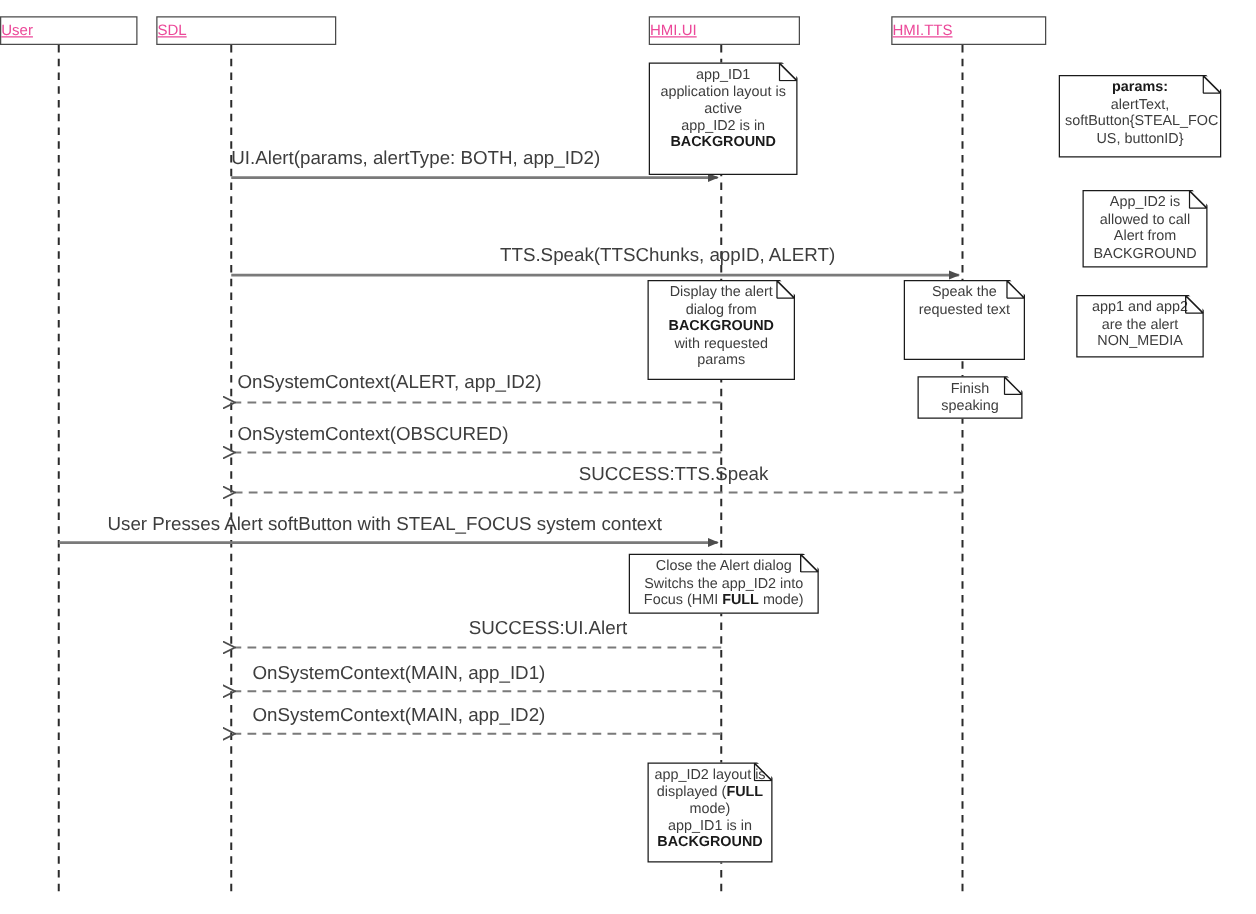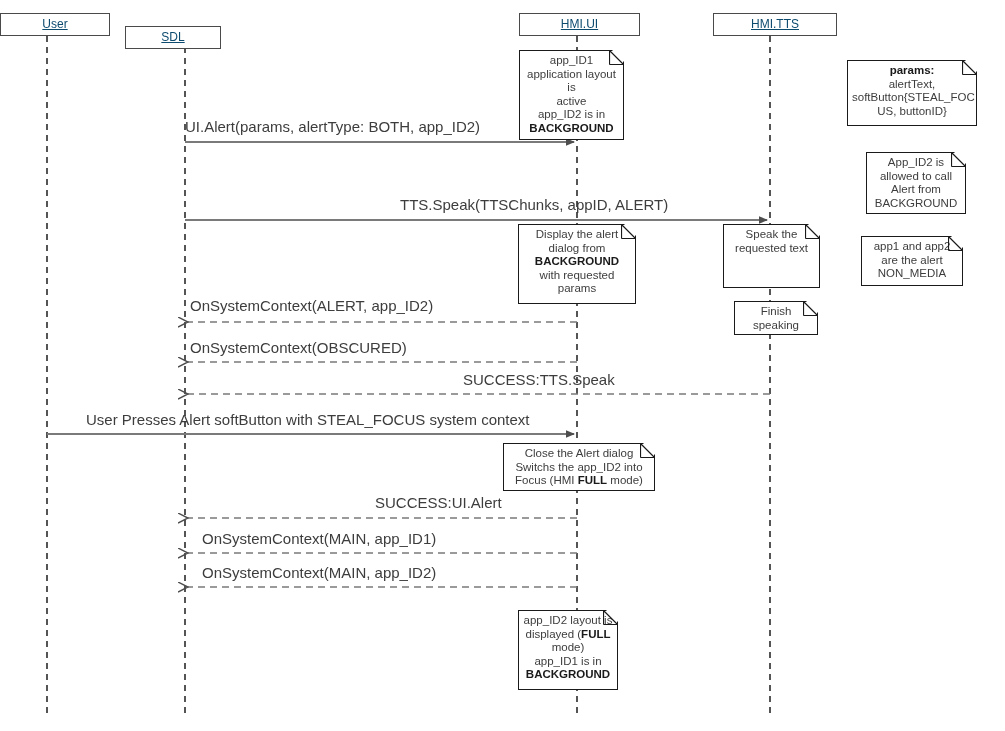--- a/index.html
+++ b/index.html
@@ -27,23 +27,23 @@
   }
 
   
   .lifeline-head {
     position: absolute;
     box-sizing: border-box;
     border: 1.5px solid #4a4a4a;
     background: #ffffff;
     height: 23px;
     line-height: 21px;
-    text-align: center;
+    text-align: left;
     font-size: 12px;
-    color: #0c4a6e;
+    color: #ec4899;
     z-index: 5;
   }
   .lifeline-head span {
     text-decoration: underline;
   }
 
   
   .note {
     position: absolute;
     box-sizing: border-box;
@@ -104,37 +104,37 @@
         <line x1="770" y1="394" x2="188" y2="394" stroke="#7a7a7a" stroke-width="1.5" stroke-dasharray="7,5" marker-end="url(#arrow-open)"></line>
         <line x1="47" y1="434" x2="574" y2="434" stroke="#7a7a7a" stroke-width="2.2" marker-end="url(#arrow-filled)"></line>
         <line x1="577" y1="518" x2="188" y2="518" stroke="#7a7a7a" stroke-width="1.5" stroke-dasharray="7,5" marker-end="url(#arrow-open)"></line>
         <line x1="577" y1="553" x2="188" y2="553" stroke="#7a7a7a" stroke-width="1.5" stroke-dasharray="7,5" marker-end="url(#arrow-open)"></line>
         <line x1="577" y1="587" x2="188" y2="587" stroke="#7a7a7a" stroke-width="1.5" stroke-dasharray="7,5" marker-end="url(#arrow-open)"></line>
       </g>
   </svg>
 
   <div id="heads-layer">
       <div class="lifeline-head" style="left: 0px; top: 13px; width: 110px;"><span>User</span></div>
-      <div class="lifeline-head" style="left: 125px; top: 13px; width: 96px; margin-top: 13px;"><span>SDL</span></div>
+      <div class="lifeline-head" style="left: 125px; top: 13px; width: 144px;"><span>SDL</span></div>
       <div class="lifeline-head" style="left: 519px; top: 13px; width: 121px;"><span>HMI.UI</span></div>
       <div class="lifeline-head" style="left: 713px; top: 13px; width: 124px;"><span>HMI.TTS</span></div>
     </div>
   <div id="labels-layer">
       <div class="msg-label" style="left: 185px; top: 118px;">UI.Alert(params, alertType: BOTH, app_ID2)</div>
       <div class="msg-label" style="left: 400px; top: 196px;">TTS.Speak(TTSChunks, appID, ALERT)</div>
       <div class="msg-label" style="left: 190px; top: 297px;">OnSystemContext(ALERT, app_ID2)</div>
       <div class="msg-label" style="left: 190px; top: 339px;">OnSystemContext(OBSCURED)</div>
       <div class="msg-label" style="left: 463px; top: 371px;">SUCCESS:TTS.Speak</div>
       <div class="msg-label" style="left: 86px; top: 411px;">User Presses Alert softButton with STEAL_FOCUS system context</div>
       <div class="msg-label" style="left: 375px; top: 494px;">SUCCESS:UI.Alert</div>
       <div class="msg-label" style="left: 202px; top: 530px;">OnSystemContext(MAIN, app_ID1)</div>
       <div class="msg-label" style="left: 202px; top: 564px;">OnSystemContext(MAIN, app_ID2)</div>
     </div>
   <div id="notes-layer">
-      <div class="note" style="left: 519px; top: 50px; width: 105px; min-height: 90px;">
+      <div class="note" style="left: 519px; top: 50px; width: 119px; min-height: 90px;">
         <div>app_ID1</div>
         <div>application layout is</div>
         <div>active</div>
         <div>app_ID2 is in</div>
         <div><b>BACKGROUND</b></div>
         <div class="foldcut"></div>
         <svg width="15" height="15" style="position:absolute;top:-1px;right:-1px;">
           <path d="M0.5,0.5 L14.5,14.5 M0.5,0.5 L0.5,14.5 M0.5,14.5 L14.5,14.5" fill="none" stroke="#1a1a1a" stroke-width="1.2"></path>
         </svg>
       </div>

